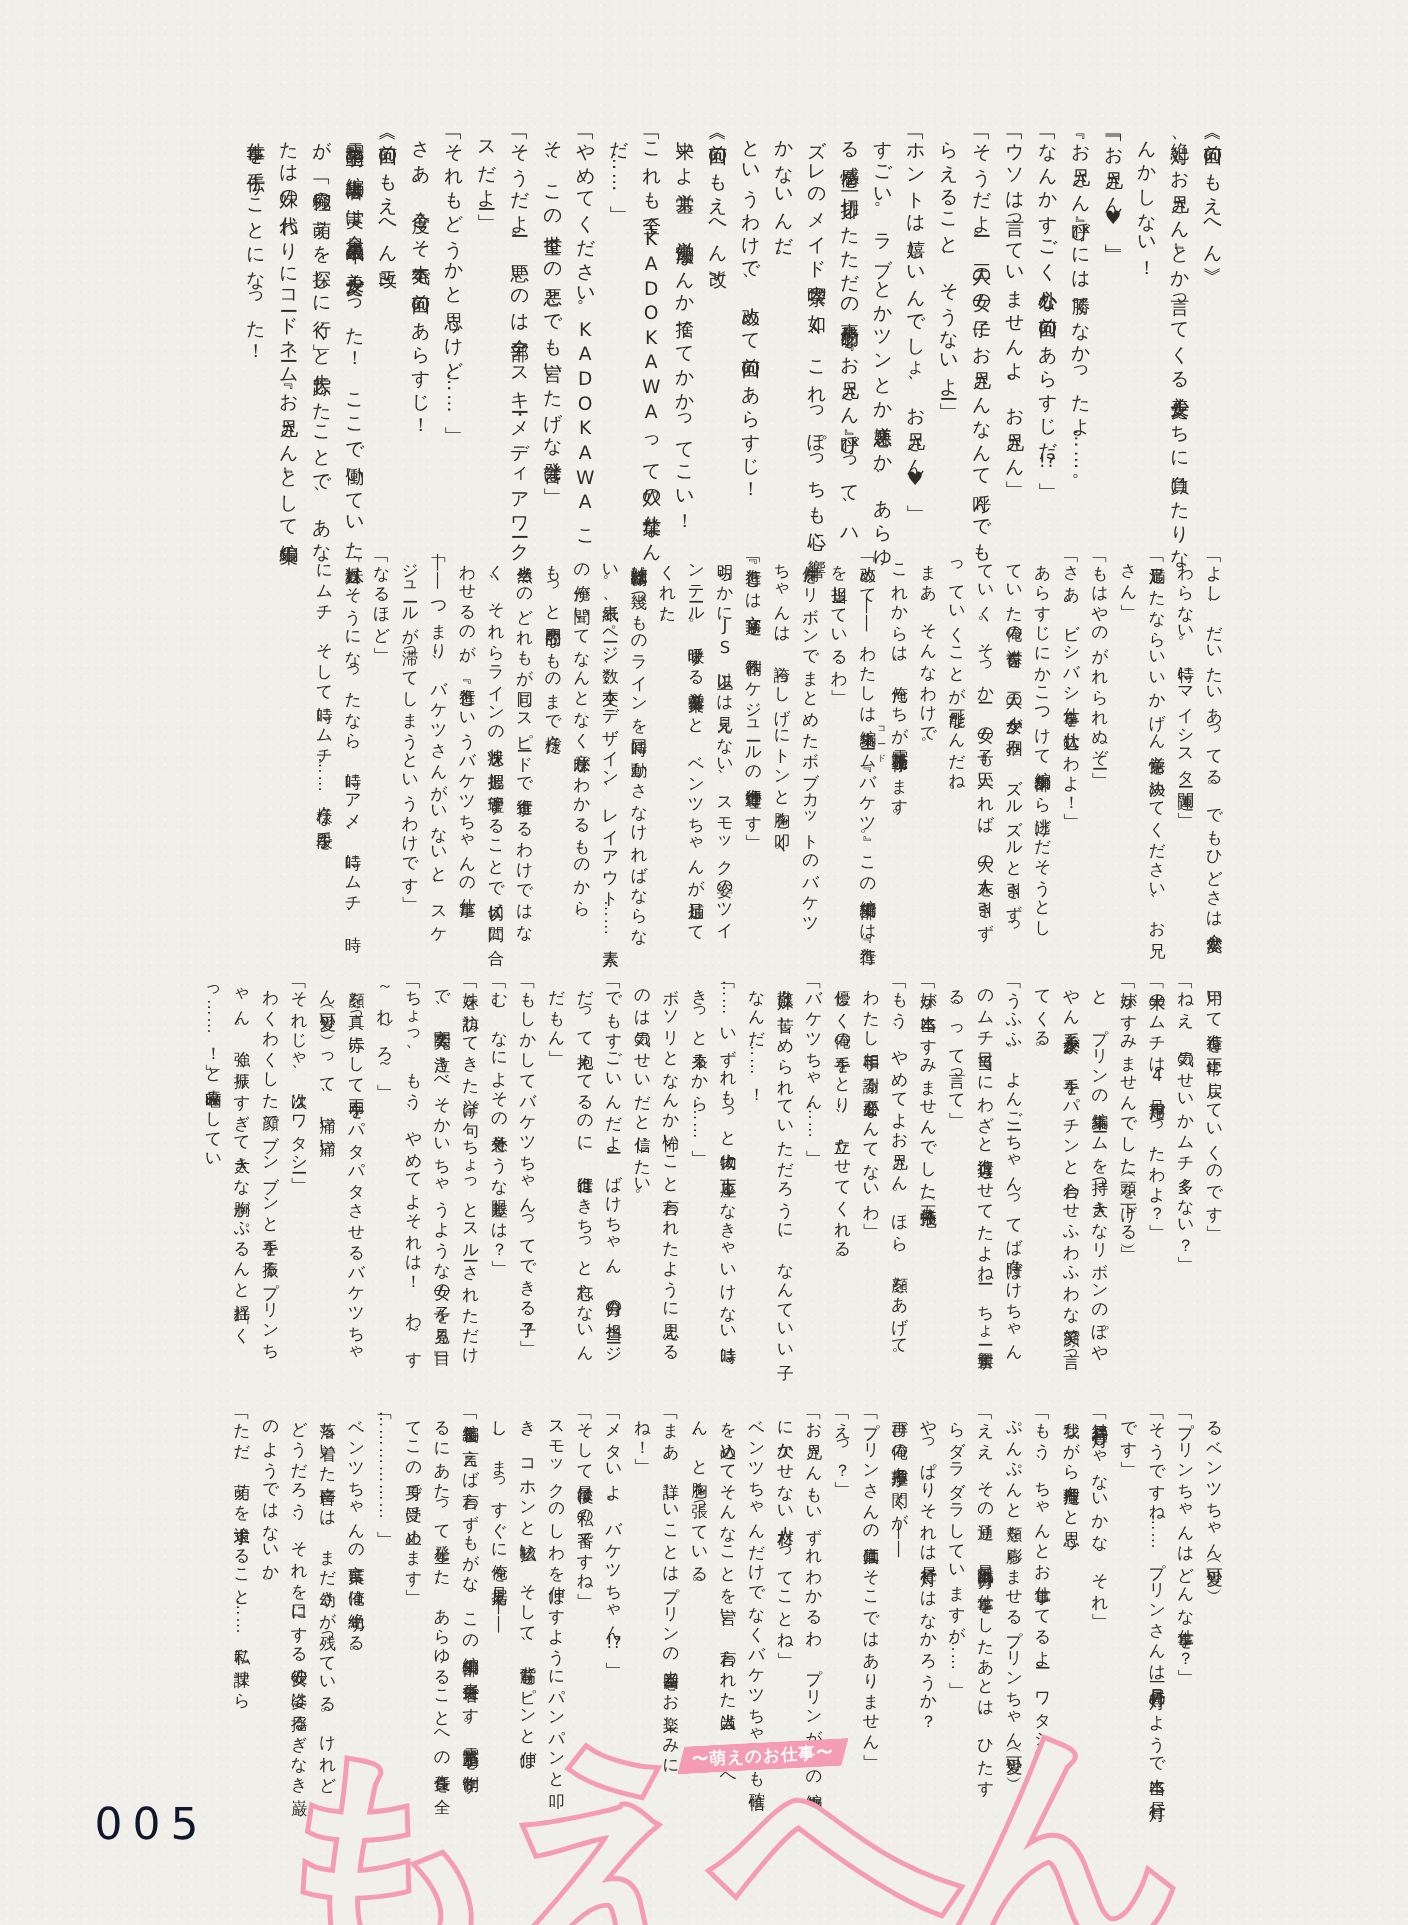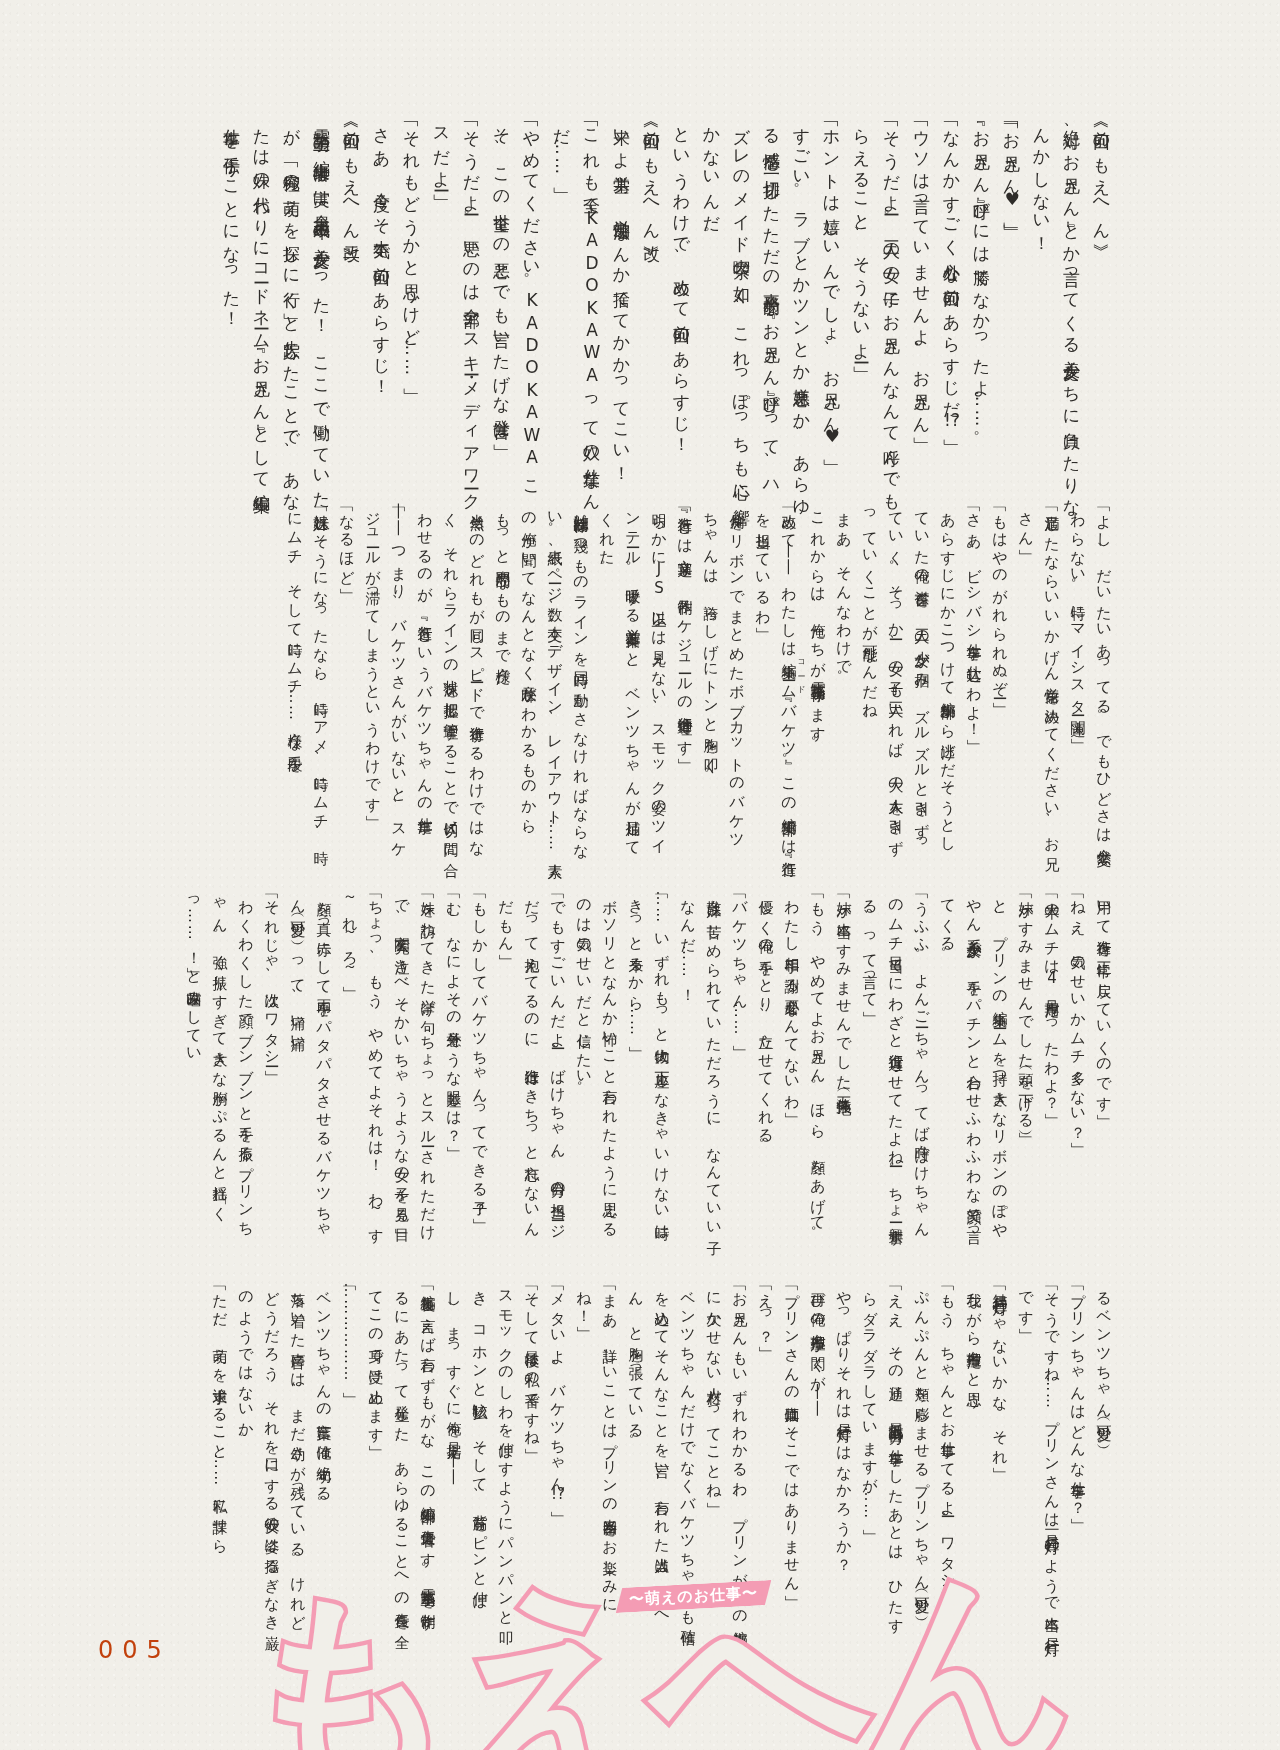--- a/index.html
+++ b/index.html
@@ -27,22 +27,22 @@
   .band-1{top:116px;height:394px;font-size:17px;line-height:30px;letter-spacing:2.4px;}
   .band-2{top:502px;height:354px;font-size:15px;line-height:26px;letter-spacing:1.6px;}
   .band-3{top:889px;height:352px;font-size:15px;line-height:26px;letter-spacing:1.6px;}
   .band-4{top:1281px;height:352px;font-size:15px;line-height:26px;letter-spacing:1.6px;}
   .tcy{text-combine-upright:all;letter-spacing:0;}
   .up{text-orientation:upright;letter-spacing:inherit;}
   ruby{ruby-position:over;}
   ruby rt{font-size:8px;letter-spacing:0;color:#2e2c29;}
   .page-number{
     position:absolute;left:86px;top:1636px;
-    font-size:24px;letter-spacing:9px;
-    color:#c2410c;font-weight:400;margin-left:12px;
+    font-size:40px;letter-spacing:9px;
+    color:#0f172a;font-weight:400;
   }
   .logo{position:absolute;left:230px;top:1570px;width:620px;height:180px;}
   .logo-title{
     position:absolute;left:10px;top:0;
     font-size:215px;font-weight:bold;line-height:1;
     color:#f1efe9;
     -webkit-text-stroke:9px #f49cb4;
     paint-order:stroke fill;
     letter-spacing:-14px;
     transform:rotate(-2deg);

